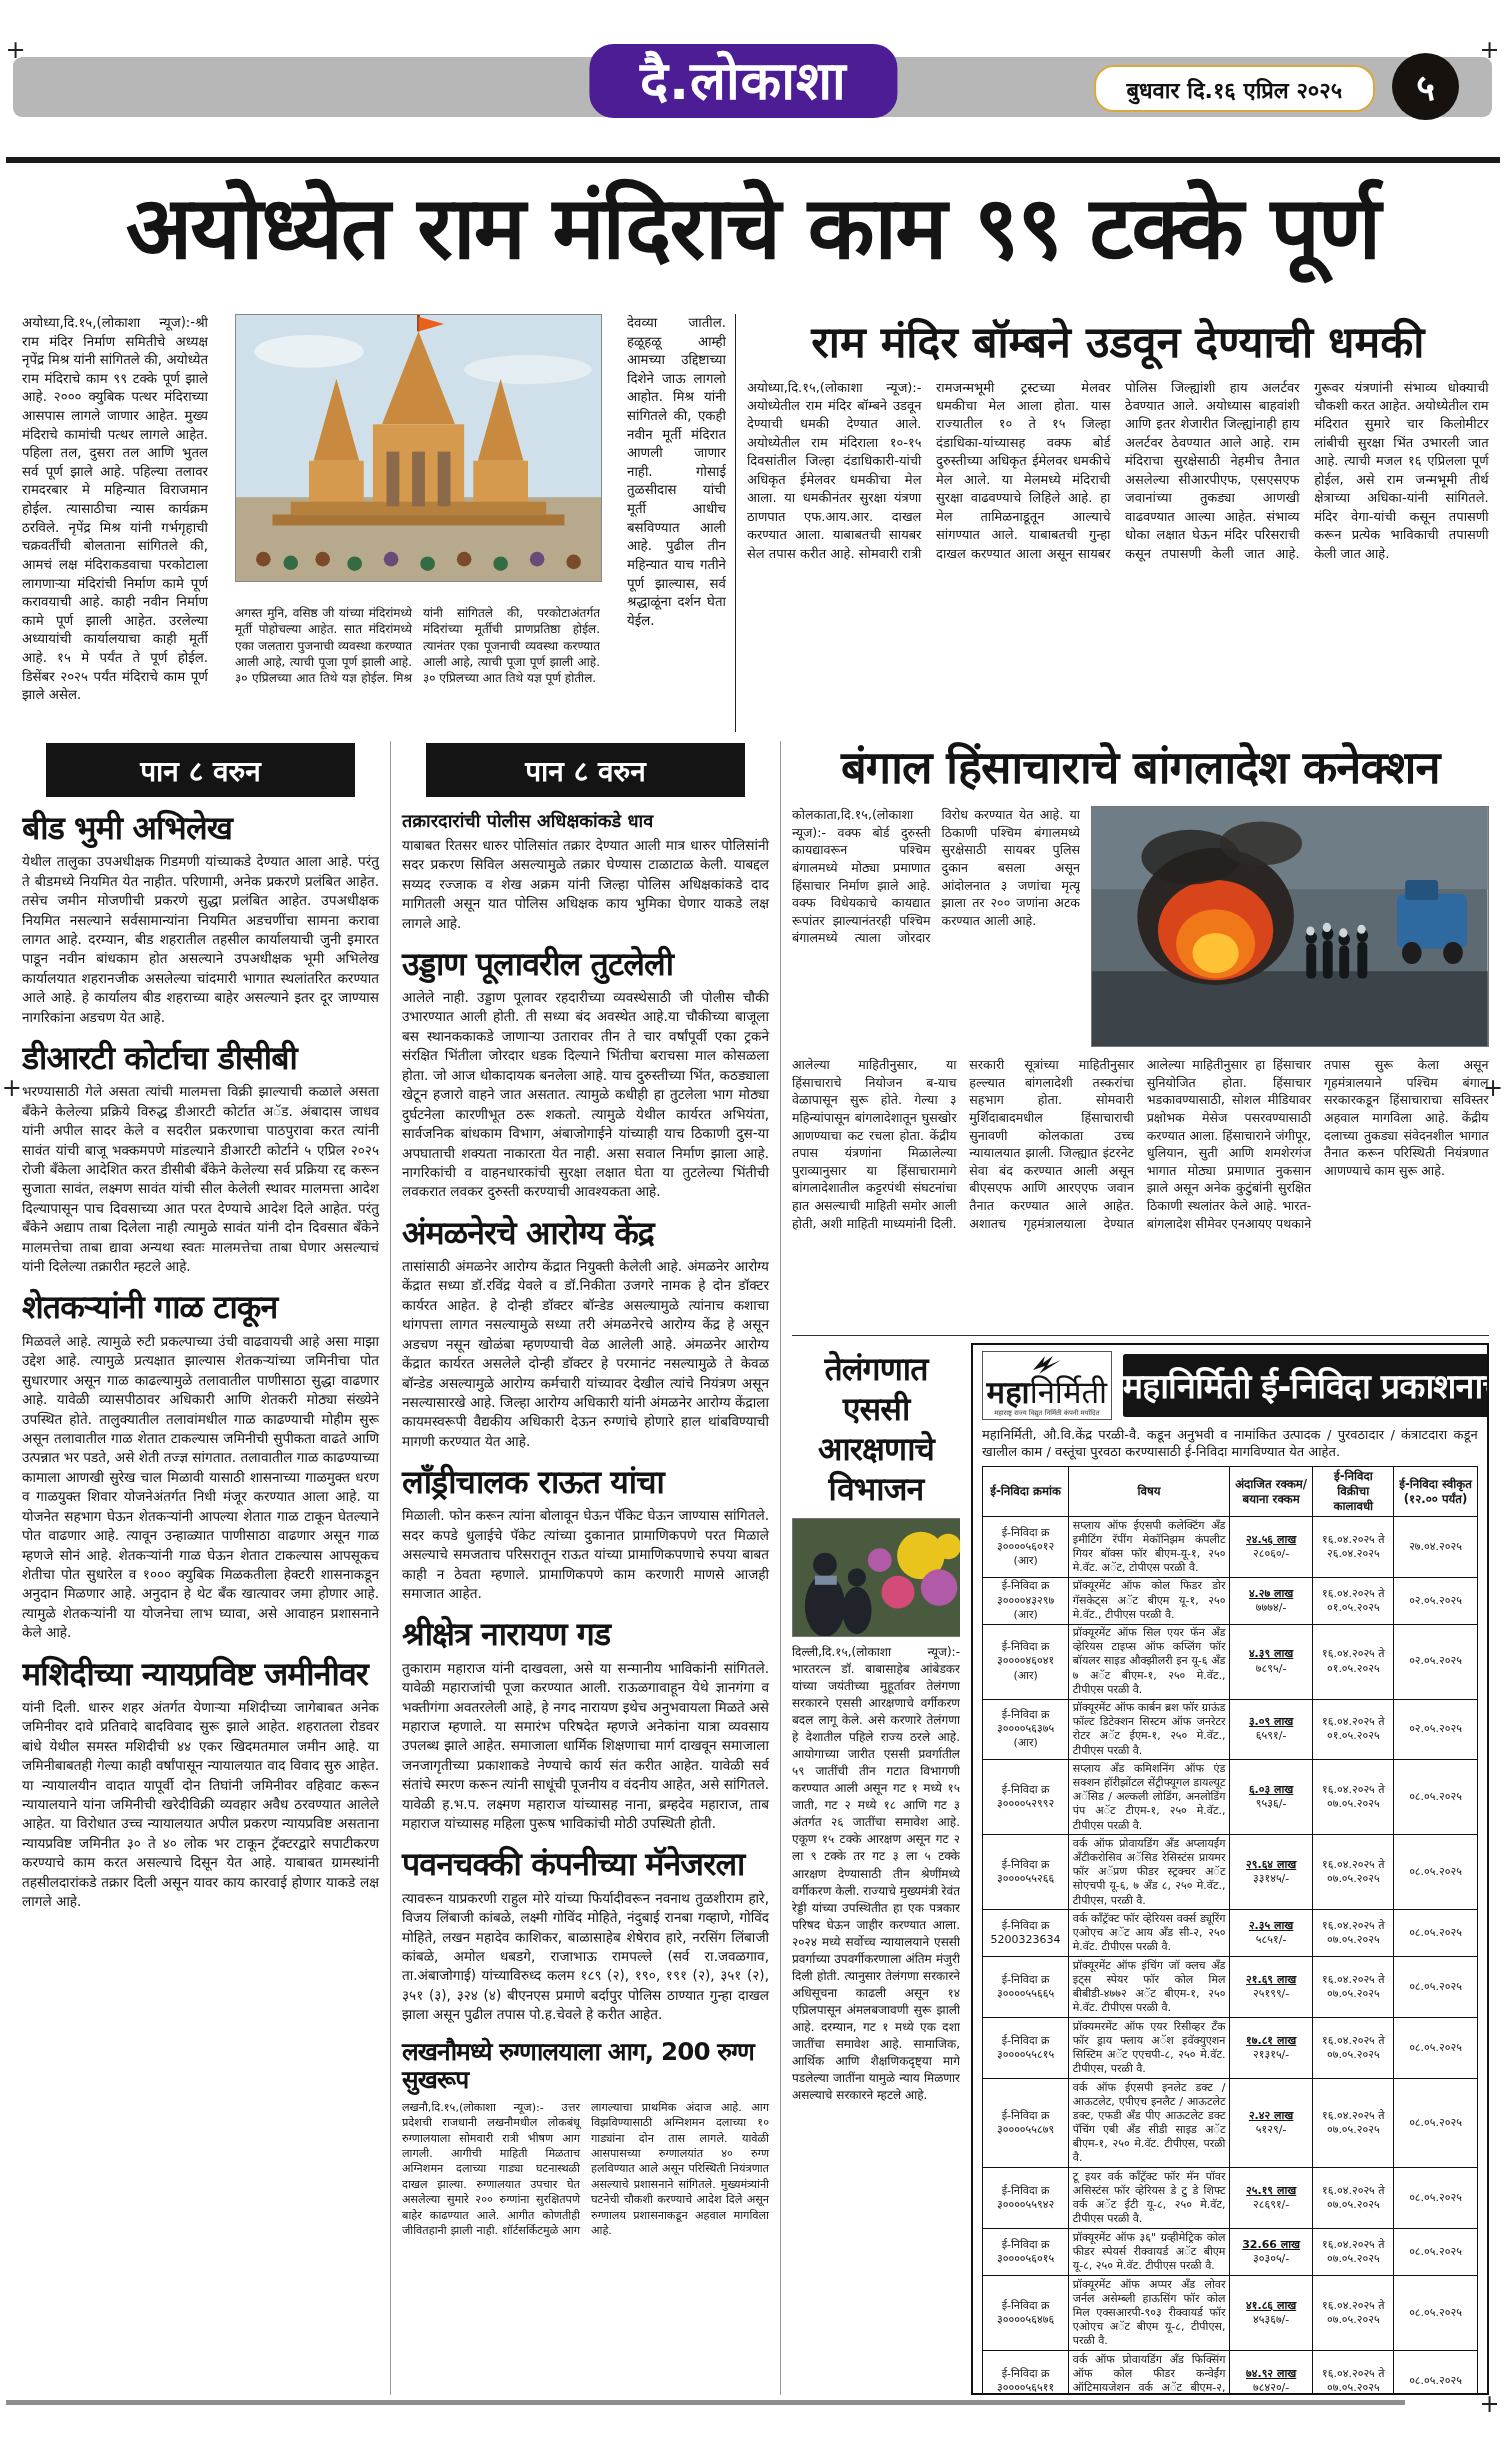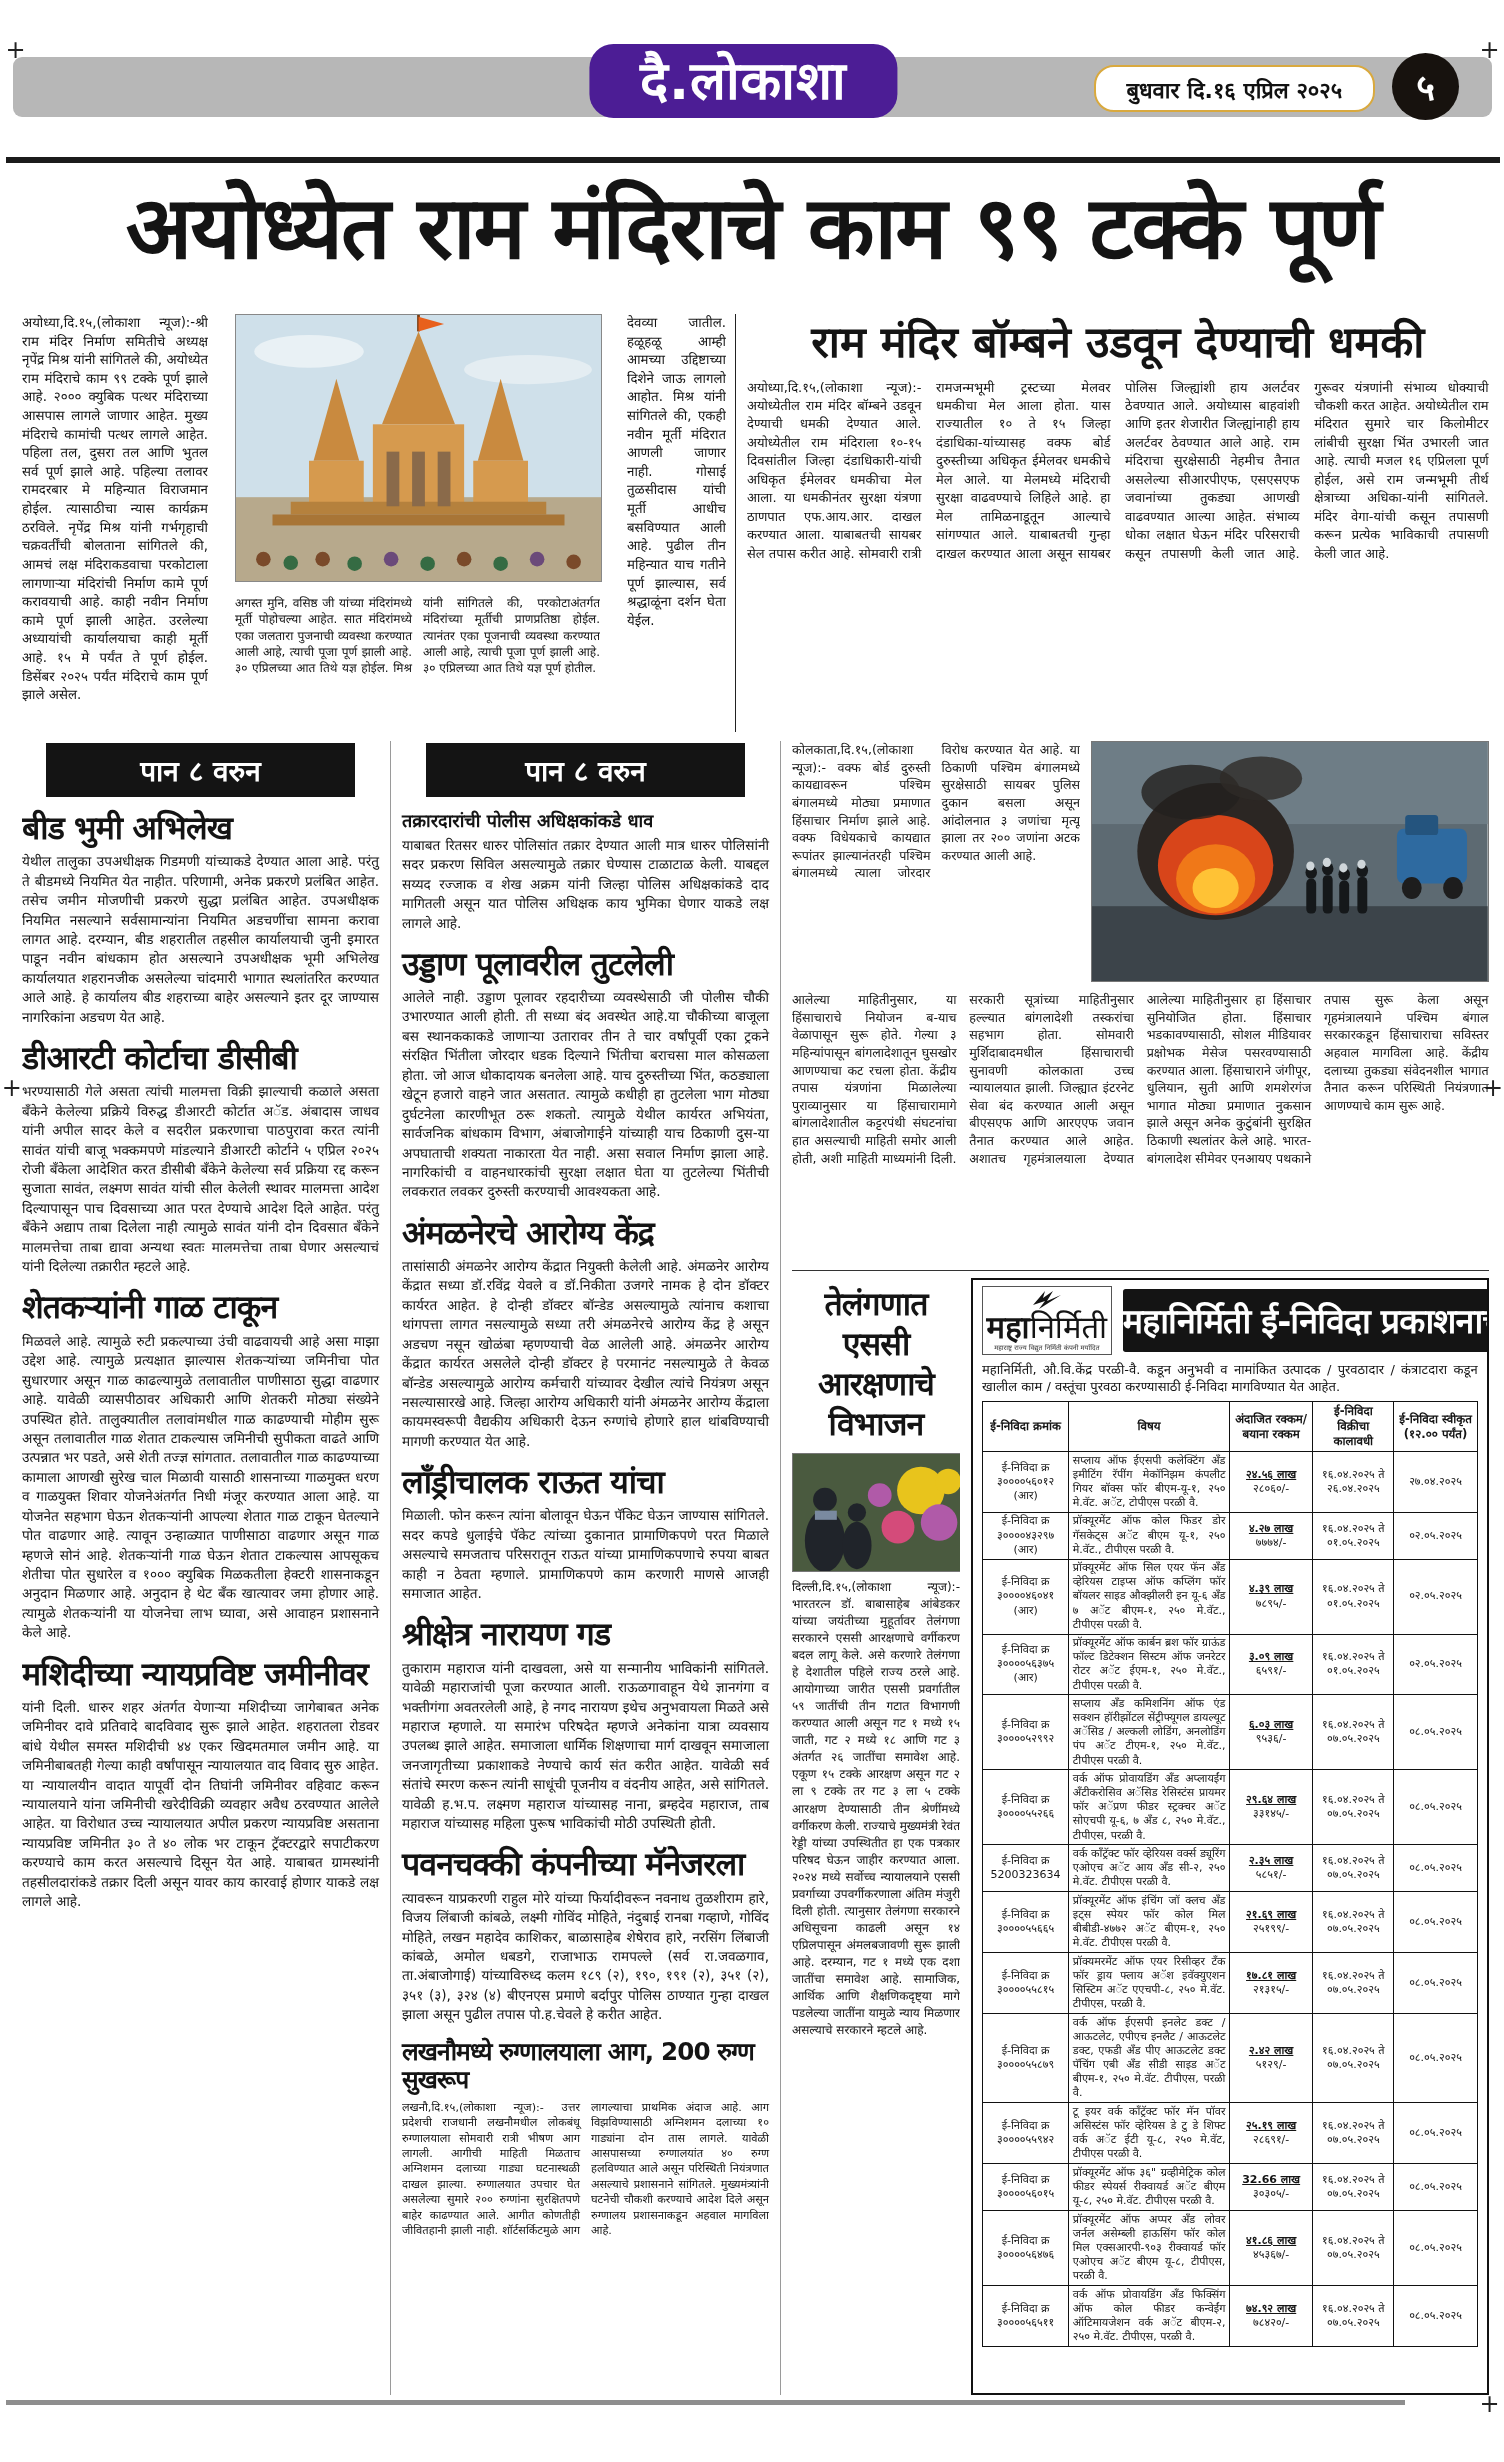--- a/index.html
+++ b/index.html
@@ -25,21 +25,21 @@
   .main-headline{position:absolute;top:170px;left:18px;right:18px;height:133px;
     font-size:87px;font-weight:800;text-align:center;line-height:1.35;
     letter-spacing:-1.8px;white-space:nowrap;}
   
   .lead{position:absolute;top:314px;left:22px;right:16.4px;height:418px;display:flex;}
   .lead-left{width:704px;display:flex;gap:27px;}
   .lead-col{font-size:13.3px;line-height:1.40;text-align:justify;overflow:hidden;height:100%;}
   .lead-col1{width:186px;}
   .lead-mid{width:365px;display:flex;flex-direction:column;}
   .lead-photo{width:100%;height:266px;border:0.9px solid #888;}
-  .lead-caption{margin-top:13px;flex:1;columns:2;column-gap:11px;
+  .lead-caption{margin-top:23px;flex:1;columns:2;column-gap:11px;
     font-size:12px;line-height:1.36;text-align:justify;overflow:hidden;}
   .lead-col3{flex:1;}
   .lead-right{flex:1;border-left:1.8px solid #222;margin-left:9px;padding-left:11px;
     display:flex;flex-direction:column;}
   .sub-headline{font-size:43px;font-weight:800;text-align:center;line-height:1.25;
     margin:1.8px 0 9px;white-space:nowrap;}
   .sub-body{flex:1;columns:4;column-gap:14.6px;font-size:13px;line-height:1.42;
     text-align:justify;overflow:hidden;}
   
   .bottom{position:absolute;top:741px;left:22px;right:16.4px;bottom:67px;display:flex;}
@@ -205,20 +205,21 @@
       <h2>पवनचक्की कंपनीच्या मॅनेजरला</h2>
       <p>त्यावरून याप्रकरणी राहुल मोरे यांच्या फिर्यादीवरून नवनाथ तुळशीराम हारे, विजय लिंबाजी कांबळे, लक्ष्मी गोविंद मोहिते, नंदुबाई रानबा गव्हाणे, गोविंद मोहिते, लखन महादेव काशिकर, बाळासाहेब शेषेराव हारे, नरसिंग लिंबाजी कांबळे, अमोल धबडगे, राजाभाऊ रामपल्ले (सर्व रा.जवळगाव, ता.अंबाजोगाई) यांच्याविरुध्द कलम १८९ (२), १९०, १९१ (२), ३५१ (२), ३५१ (३), ३२४ (४) बीएनएस प्रमाणे बर्दापुर पोलिस ठाण्यात गुन्हा दाखल झाला असून पुढील तपास पो.ह.चेवले हे करीत आहेत.</p>
     </div>
     <div class="art">
       <h2 style="font-size:24.6px;">लखनौमध्ये रुग्णालयाला आग, 200 रुग्ण सुखरूप</h2>
       <p class="small2col">लखनौ,दि.१५,(लोकाशा न्यूज):- उत्तर प्रदेशची राजधानी लखनौमधील लोकबंधू रुग्णालयाला सोमवारी रात्री भीषण आग लागली. आगीची माहिती मिळताच अग्निशमन दलाच्या गाड्या घटनास्थळी दाखल झाल्या. रुग्णालयात उपचार घेत असलेल्या सुमारे २०० रुग्णांना सुरक्षितपणे बाहेर काढण्यात आले. आगीत कोणतीही जीवितहानी झाली नाही. शॉर्टसर्किटमुळे आग लागल्याचा प्राथमिक अंदाज आहे. आग विझविण्यासाठी अग्निशमन दलाच्या १० गाड्यांना दोन तास लागले. यावेळी आसपासच्या रुग्णालयांत ४० रुग्ण हलविण्यात आले असून परिस्थिती नियंत्रणात असल्याचे प्रशासनाने सांगितले. मुख्यमंत्र्यांनी घटनेची चौकशी करण्याचे आदेश दिले असून रुग्णालय प्रशासनाकडून अहवाल मागविला आहे.</p>
     </div>
   </div>
 
   <div class="colR">
+    <div class="bengal-head">बंगाल हिंसाचाराचे बांगलादेश कनेक्शन</div>
     <div class="bengal-row">
       <div class="bengal-intro">कोलकाता,दि.१५,(लोकाशा न्यूज):- वक्फ बोर्ड दुरुस्ती कायद्यावरून पश्चिम बंगालमध्ये मोठ्या प्रमाणात हिंसाचार निर्माण झाले आहे. वक्फ विधेयकाचे कायद्यात रूपांतर झाल्यानंतरही पश्चिम बंगालमध्ये त्याला जोरदार विरोध करण्यात येत आहे. या ठिकाणी पश्चिम बंगालमध्ये सुरक्षेसाठी सायबर पुलिस दुकान बसला असून आंदोलनात ३ जणांचा मृत्यू झाला तर २०० जणांना अटक करण्यात आली आहे.</div>
       <div class="fire-photo">
         <svg viewBox="0 0 480 262" preserveAspectRatio="none">
           <rect width="480" height="262" fill="#5d6a72"></rect>
           <rect y="0" width="480" height="90" fill="#6e7d86"></rect>
           <rect y="180" width="480" height="82" fill="#3c444a"></rect>
           <ellipse cx="150" cy="120" rx="95" ry="75" fill="#2b2623"></ellipse>
           <ellipse cx="150" cy="135" rx="70" ry="55" fill="#d8451a"></ellipse>
           <ellipse cx="150" cy="150" rx="48" ry="38" fill="#f07818"></ellipse>

